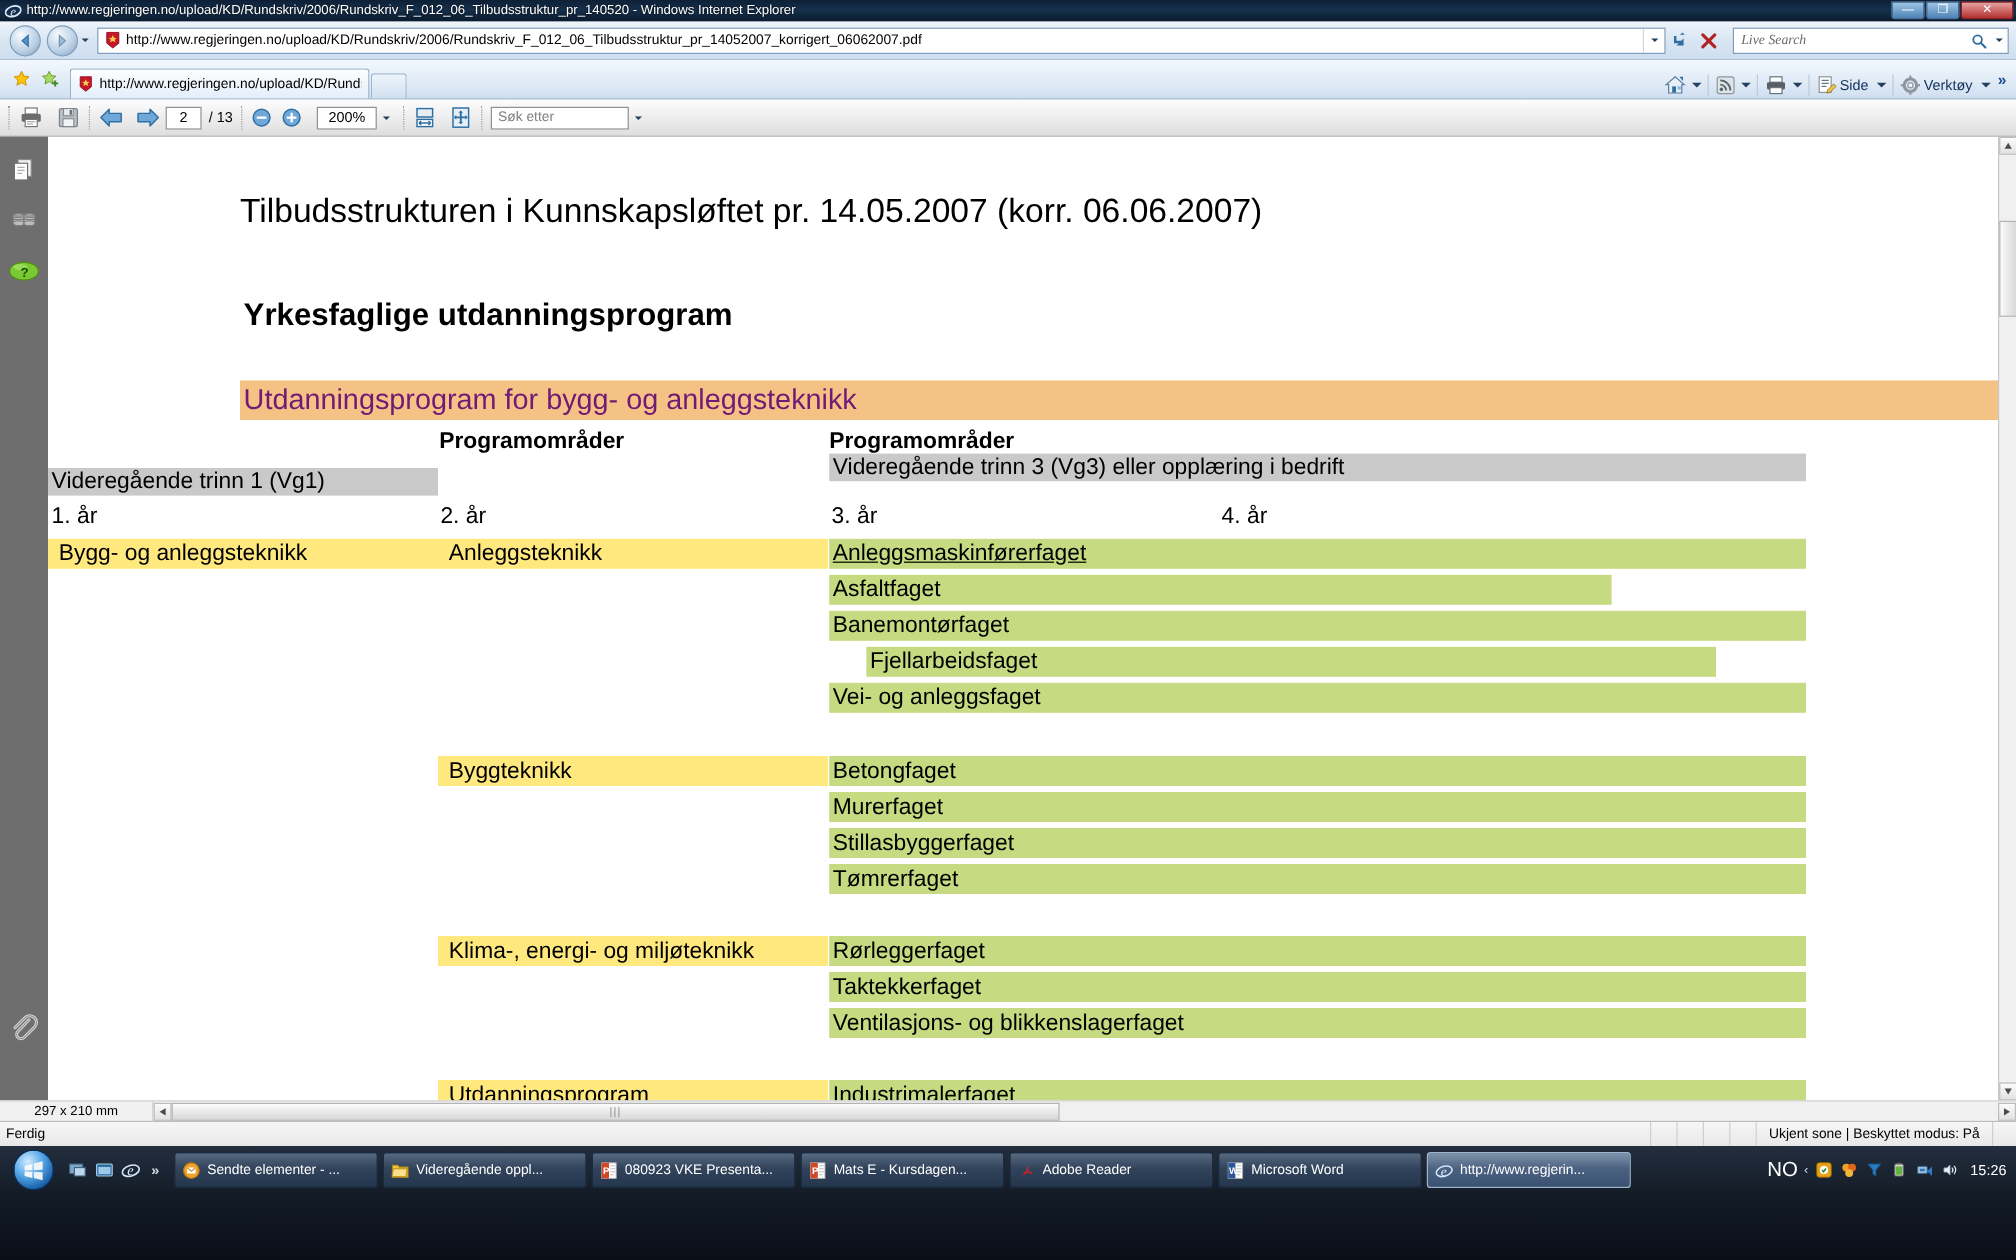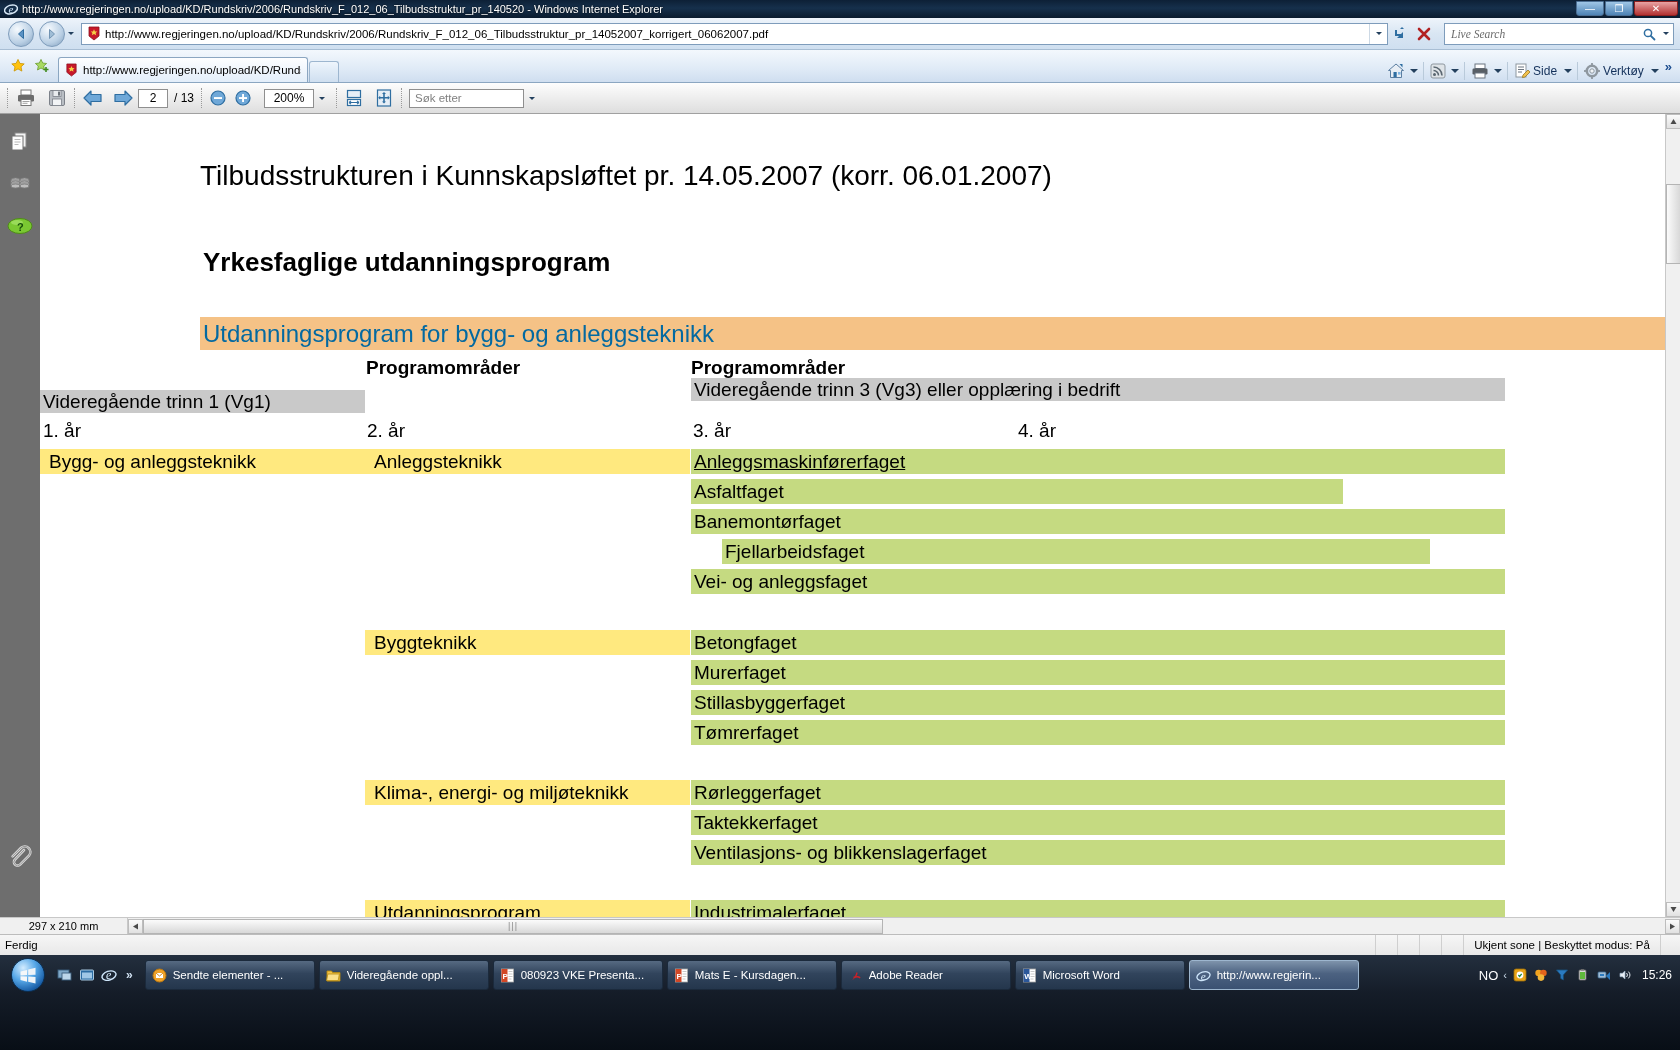--- a/index.html
+++ b/index.html
@@ -161,21 +161,21 @@
   }
   .doc-h2 {
     position: absolute; left: 163px; top: 133px;
     font-size: 26px; font-weight: bold; color: #000; white-space: nowrap;
   }
   .prog-banner {
     position: absolute; left: 160px; top: 203px; width: 1465px; height: 33px;
     background: #f5c286;
     display: flex; align-items: center;
   }
-  .prog-banner span { font-size: 24px; color: #0369a1; padding-left: 3px; }
+  .prog-banner span { font-size: 24px; color: #701a75; padding-left: 3px; }
   .hdr-progomr {
     position: absolute; font-size: 19px; font-weight: bold; color: #000; white-space:nowrap;
   }
   .gray-cell {
     position: absolute; background: #c9c9c9; height: 23px;
     display: flex; align-items: center;
     font-size: 19px; color: #000; white-space: nowrap; padding-left: 3px;
   }
   .year-lbl {
     position: absolute; font-size: 19px; color: #000; white-space: nowrap;
@@ -265,21 +265,21 @@
     border: 1px solid #1b2a3c; border-radius: 3px;
     display: flex; align-items: center; padding: 0 6px;
   }
   .taskbtn.active {
     background: linear-gradient(to bottom, #7e93ab 0%, #4c6281 45%, #3b5172 100%);
     border-color: #9db6cf;
   }
   .taskbtn .ticon { width: 16px; height: 16px; margin-right: 5px; flex:none; display:flex;align-items:center;justify-content:center; }
   .taskbtn .tlabel { font-size: 11.5px; color: #ffffff; white-space: nowrap; overflow: hidden; }
   #tray { margin-left: auto; display: flex; align-items: center; height: 34px; padding-right: 8px; gap: 5px; }
-  #tray .lang { font-size: 13px; color: #fff; margin-left: 48px; }
+  #tray .lang { font-size: 17px; color: #fff; margin-left: 48px; }
   #tray .trchev { font-size: 11px; color: #c9d9e8; }
   #tray .tricon { width: 16px; height: 16px; display:flex; align-items:center; justify-content:center;}
   #tray .clock { font-size: 12px; color: #fff; margin-left: 4px; }
 </style>
 </head>
 <body>
 
 <div id="titlebar">
   <span class="ie-logo">
     <svg width="14" height="14" viewBox="0 0 14 14">
@@ -551,21 +551,21 @@
     <svg width="24" height="26" viewBox="0 0 24 26">
       <path d="M16 5 L7 14.5 a3.6 3.6 0 0 0 5.1 5.1 L21 10.7 a5.6 5.6 0 0 0 -7.9 -7.9 L4.6 11.3" fill="none" stroke="#d8d8d8" stroke-width="2.6" stroke-linecap="round"></path>
       <path d="M16 5 L7 14.5 a3.6 3.6 0 0 0 5.1 5.1 L21 10.7 a5.6 5.6 0 0 0 -7.9 -7.9 L4.6 11.3" fill="none" stroke="#8e8e8e" stroke-width="0.9" stroke-linecap="round"></path>
     </svg>
   </span>
 </div>
 
 <div id="docview">
   <div id="page">
 
-    <div class="doc-title">Tilbudsstrukturen i Kunnskapsløftet pr. 14.05.2007 (korr. 06.01.2007)</div>
+    <div class="doc-title">Tilbudsstrukturen i Kunnskapsløftet pr. 14.05.2007 (korr. 06.06.2007)</div>
     <div class="doc-h2">Yrkesfaglige utdanningsprogram</div>
 
     <div class="prog-banner">
       <span>Utdanningsprogram for bygg- og anleggsteknikk</span>
     </div>
 
     <div class="hdr-progomr" style="left:326px; top:243px;">Programområder</div>
     <div class="hdr-progomr" style="left:651px; top:243px;">Programområder</div>
 
     <div class="gray-cell" style="left:0px;   top:276px; width:325px;">Videregående trinn 1 (Vg1)</div>

